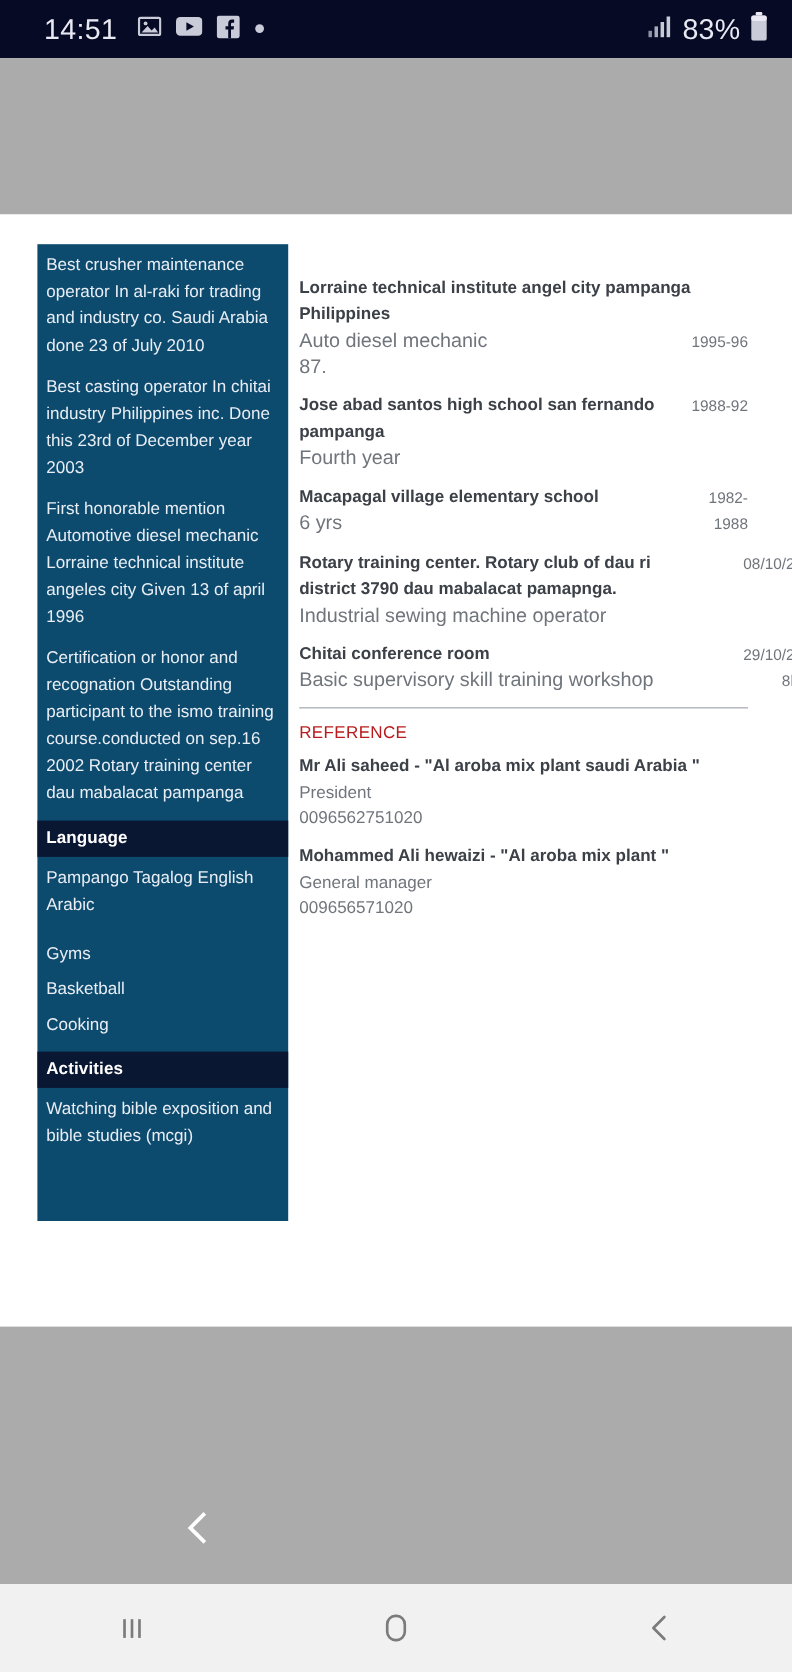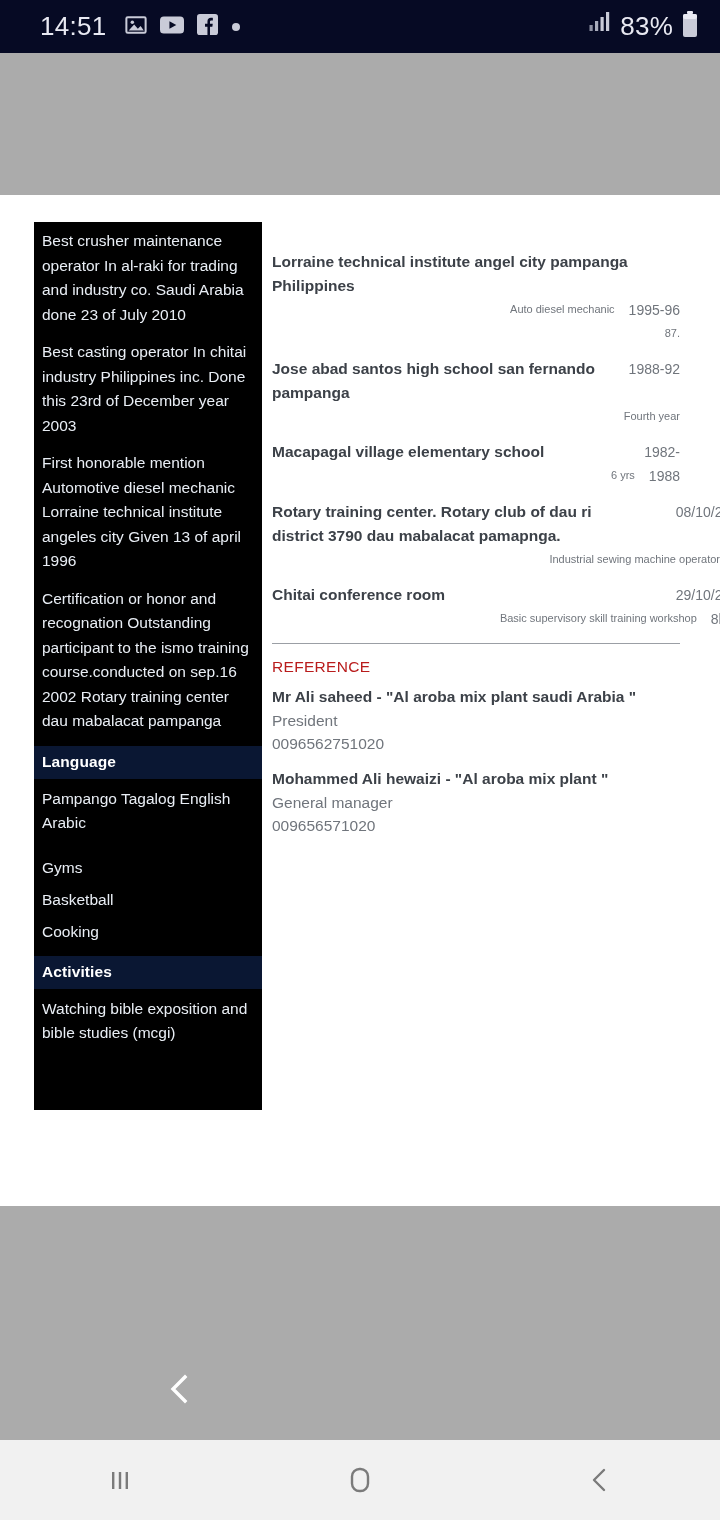--- a/index.html
+++ b/index.html
@@ -38,20 +38,21 @@
   .status-clock {
     color: #e8e9f2;
     font-size: 26px;
     letter-spacing: 0.3px;
     margin-right: 5px;
   }
   .sicon { display: block; }
   .status-right {
     margin-left: auto;
     display: flex;
+    align-items: center;
     gap: 9px;
   }
   .battery-text {
     color: #e8e9f2;
     font-size: 26px;
     letter-spacing: 0.2px;
   }
 
   
   .grey-band-top {
@@ -84,21 +85,21 @@
     position: absolute;
     top: 222px; left: 0;
     width: 720px;
   }
 
   
   .sidebar {
     position: absolute;
     top: 0; left: 34px;
     width: 228px;
-    background: #000000;
+    background: #0c4a6e;
     padding-bottom: 56px;
   }
   .awards-block {
     padding: 7px 6px 10px 8px;
   }
   .award-item {
     color: #e9eef5;
     font-size: 15.5px;
     line-height: 24.5px;
     margin-bottom: 13px;
@@ -149,24 +150,23 @@
   }
   .entry-title {
     color: #3c4148;
     font-size: 15.5px;
     font-weight: bold;
     line-height: 24px;
     flex: 1 1 auto;
   }
   .entry-sub {
     color: #70757c;
-    font-size: 11px;
+    font-size: 18px;
     line-height: 23px;
     flex: 1 1 auto;
-    text-align: right;
   }
   .entry-date {
     color: #70757c;
     font-size: 14px;
     line-height: 24px;
     text-align: right;
     flex: 0 0 auto;
     white-space: nowrap;
   }
   .entry-date.wide { width: 94px; }

